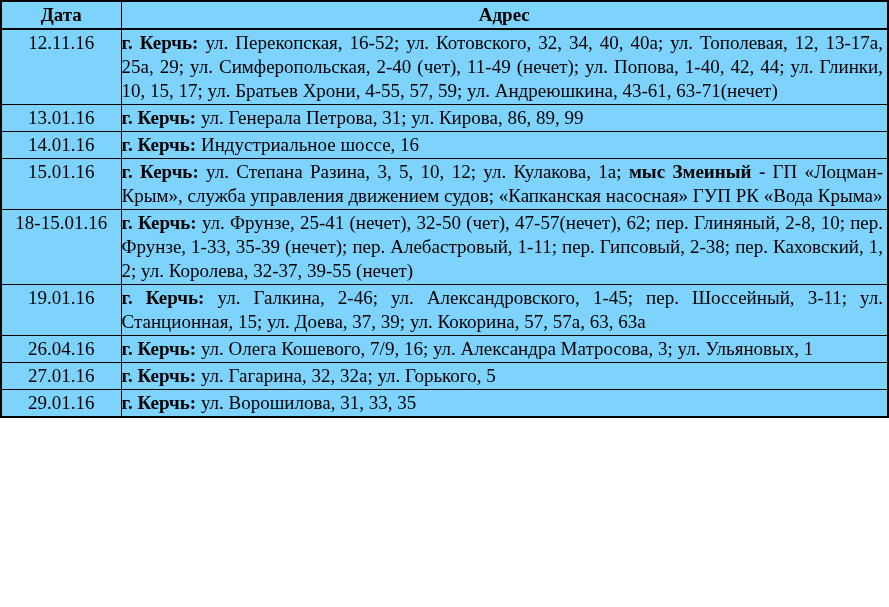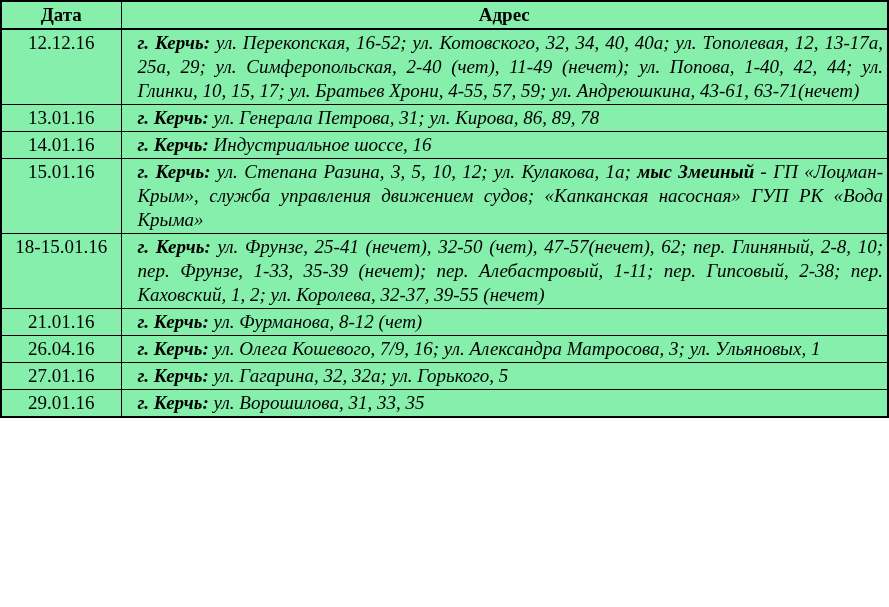--- a/index.html
+++ b/index.html
@@ -12,43 +12,42 @@
   }
   table.schedule {
     border-collapse: collapse;
     table-layout: fixed;
     width: 889px;
     border: 2px solid #000000;
     font-family: "Liberation Serif", "DejaVu Serif", serif;
     font-size: 19px;
     line-height: 24px;
     color: #000000;
-    background: #86efac;
+    background: #7dd3fc;
   }
   .schedule th, .schedule td {
     border: 1px solid #000000;
     vertical-align: top;
     padding: 1px 3px;
   }
   .schedule thead th {
     border-bottom: 2px solid #000000;
     font-weight: bold;
     text-align: center;
   }
   .schedule td.date {
     text-align: center;
     padding-left: 1px;
     padding-right: 1px;
     white-space: nowrap;
   }
   .schedule td.addr {
     text-align: justify;
-    padding-left: 16px;
+    padding-left: 0;
     padding-right: 4px;
-    font-style: italic;
   }
   .schedule td.addr b {
     font-weight: bold;
   }
   .col-date { width: 120px; }
 </style>
 </head>
 <body>
 
 <table class="schedule">
@@ -57,42 +56,42 @@
     <col class="col-address">
   </colgroup>
   <thead>
     <tr>
       <th>Дата</th>
       <th>Адрес</th>
     </tr>
   </thead>
   <tbody>
     <tr>
-      <td class="date">12.12.16</td>
+      <td class="date">12.11.16</td>
       <td class="addr"><b>г. Керчь:</b><span> ул. Перекопская, 16-52; ул. Котовского, 32, 34, 40, 40а; ул. Тополевая, 12, 13-17а, 25а, 29; ул. Симферопольская, 2-40 (чет), 11-49 (нечет); ул. Попова, 1-40, 42, 44; ул. Глинки, 10, 15, 17; ул. Братьев Хрони, 4-55, 57, 59; ул. Андреюшкина, 43-61, 63-71(нечет)</span></td>
     </tr>
     <tr>
       <td class="date">13.01.16</td>
-      <td class="addr"><b>г. Керчь:</b><span> ул. Генерала Петрова, 31; ул. Кирова, 86, 89, 78</span></td>
+      <td class="addr"><b>г. Керчь:</b><span> ул. Генерала Петрова, 31; ул. Кирова, 86, 89, 99</span></td>
     </tr>
     <tr>
       <td class="date">14.01.16</td>
       <td class="addr"><b>г. Керчь:</b><span> Индустриальное шоссе, 16</span></td>
     </tr>
     <tr>
       <td class="date">15.01.16</td>
       <td class="addr"><b>г. Керчь:</b><span> ул. Степана Разина, 3, 5, 10, 12; ул. Кулакова, 1а; </span><b>мыс Змеиный - </b><span>ГП «Лоцман-Крым», служба управления движением судов; «Капканская насосная» ГУП РК «Вода Крыма»</span></td>
     </tr>
     <tr>
       <td class="date">18-15.01.16</td>
       <td class="addr"><b>г. Керчь:</b><span> ул. Фрунзе, 25-41 (нечет), 32-50 (чет), 47-57(нечет), 62; пер. Глиняный, 2-8, 10; пер. Фрунзе, 1-33, 35-39 (нечет); пер. Алебастровый, 1-11; пер. Гипсовый, 2-38; пер. Каховский, 1, 2; ул. Королева, 32-37, 39-55 (нечет)</span></td>
     </tr>
     <tr>
-      <td class="date">21.01.16</td>
-      <td class="addr"><b>г. Керчь:</b><span> ул. Фурманова, 8-12 (чет)</span></td>
+      <td class="date">19.01.16</td>
+      <td class="addr"><b>г. Керчь:</b><span> ул. Галкина, 2-46; ул. Александровского, 1-45; пер. Шоссейный, 3-11; ул. Станционная, 15; ул. Доева, 37, 39; ул. Кокорина, 57, 57а, 63, 63а</span></td>
     </tr>
     <tr>
       <td class="date">26.04.16</td>
       <td class="addr"><b>г. Керчь:</b><span> ул. Олега Кошевого, 7/9, 16; ул. Александра Матросова, 3; ул. Ульяновых, 1</span></td>
     </tr>
     <tr>
       <td class="date">27.01.16</td>
       <td class="addr"><b>г. Керчь:</b><span> ул. Гагарина, 32, 32а; ул. Горького, 5</span></td>
     </tr>
     <tr>

